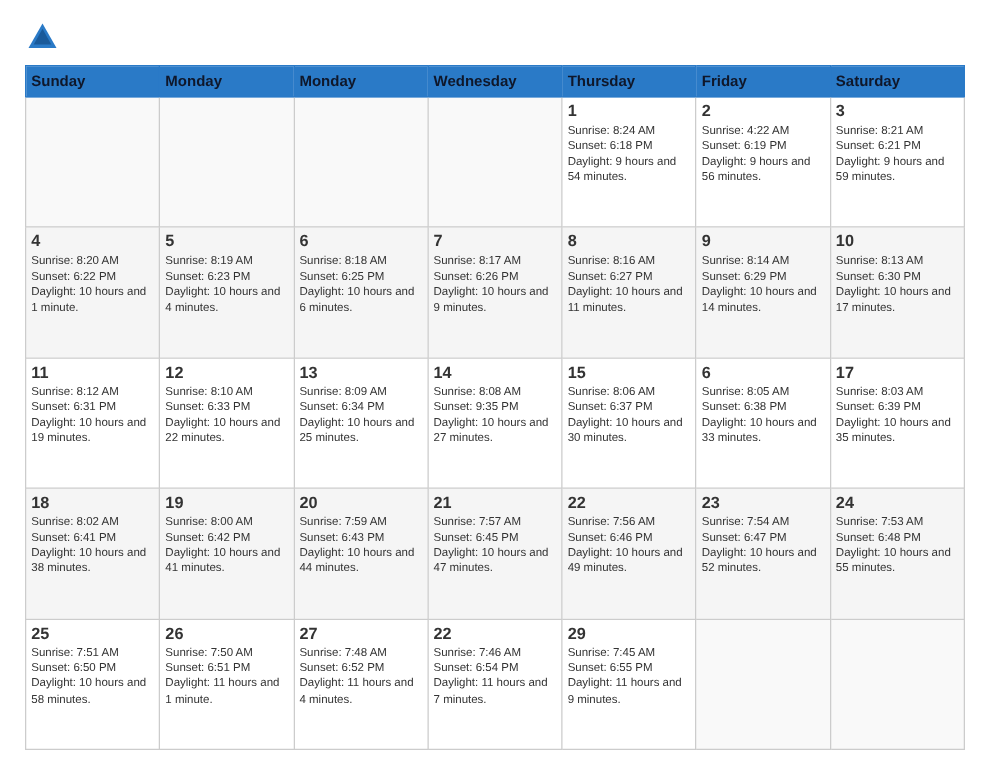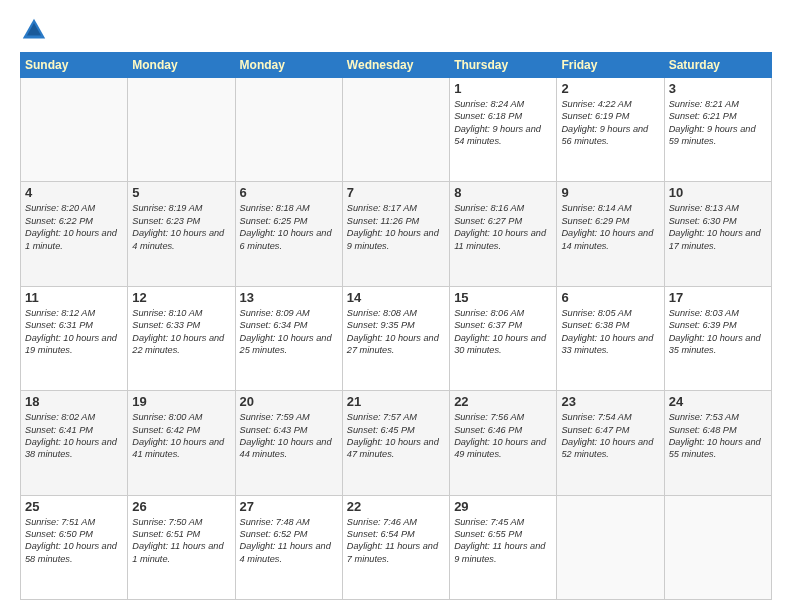--- a/index.html
+++ b/index.html
@@ -56,21 +56,21 @@
     }
     .calendar {
       flex: 1;
       border: 1px solid #ccc;
       border-collapse: collapse;
       width: 100%;
       table-layout: fixed;
     }
     .calendar th {
       background-color: #2a7ac7;
-      color: #fef9c3;
+      color: #0f172a;
       font-size: 12px;
       font-weight: bold;
       padding: 5px 4px;
       text-align: left;
       border: 1px solid #2a7ac7;
     }
     .calendar td {
       border: 1px solid #ccc;
       vertical-align: top;
       padding: 3px 4px;
@@ -87,21 +87,20 @@
     .day-num {
       font-size: 13px;
       font-weight: bold;
       display: block;
       margin-bottom: 2px;
     }
     .day-info {
       font-size: 9.2px;
       line-height: 1.35;
       color: #333;
-      font-style: italic;
     }
     .empty-cell {
       background-color: #f9f9f9 !important;
     }
   </style>
 </head>
 <body>
 
 <div class="page">
   <div class="header">
@@ -180,21 +179,21 @@
           <td>
             <span class="day-num">6</span>
             <div class="day-info">Sunrise: 8:18 AM
 Sunset: 6:25 PM
 Daylight: 10 hours
 and 6 minutes.</div>
           </td>
           <td>
             <span class="day-num">7</span>
             <div class="day-info">Sunrise: 8:17 AM
-Sunset: 11:26 PM
+Sunset: 6:26 PM
 Daylight: 10 hours
 and 9 minutes.</div>
           </td>
           <td>
             <span class="day-num">8</span>
             <div class="day-info">Sunrise: 8:16 AM
 Sunset: 6:27 PM
 Daylight: 10 hours
 and 11 minutes.</div>
           </td>

